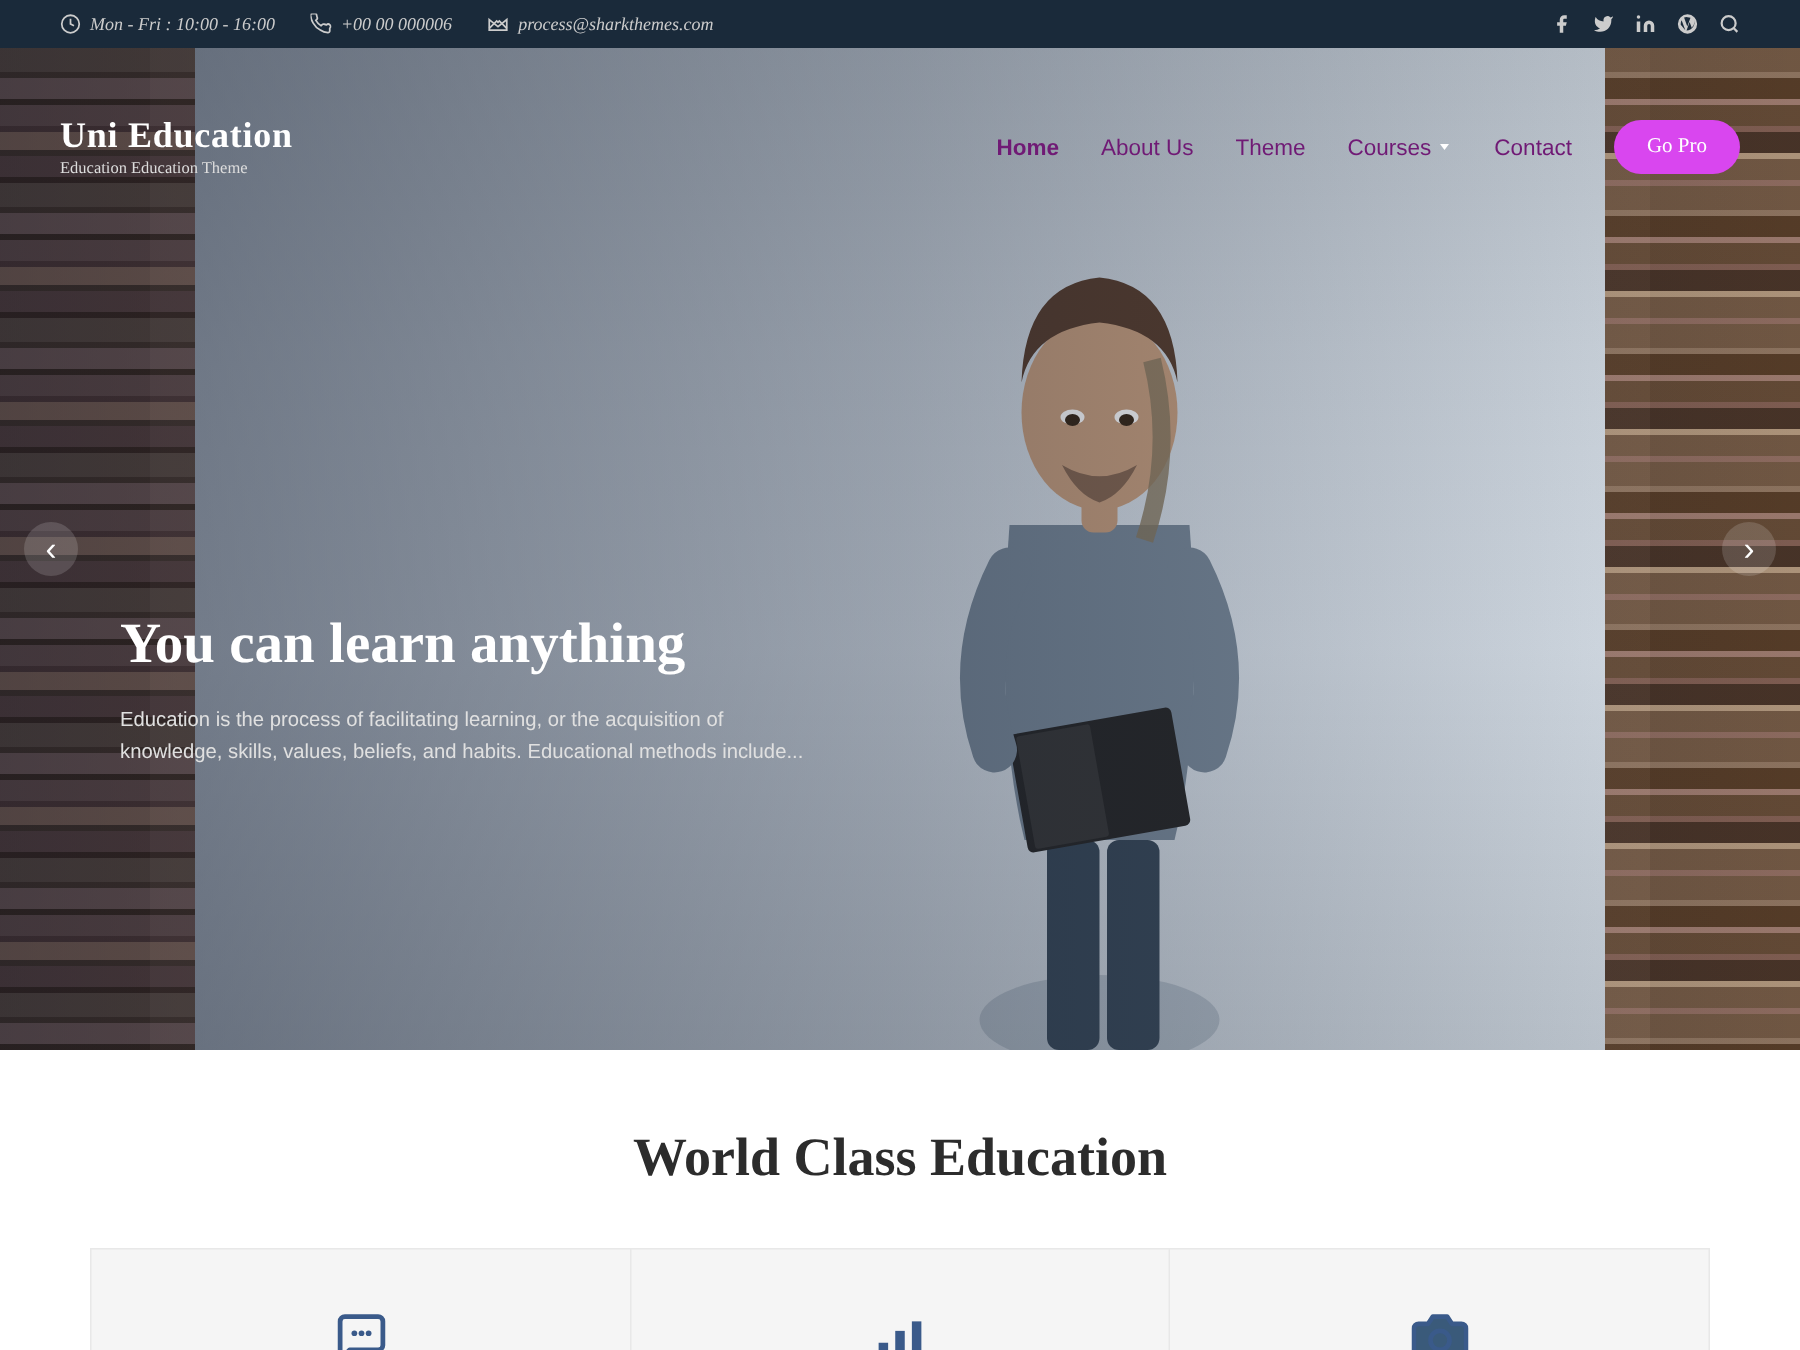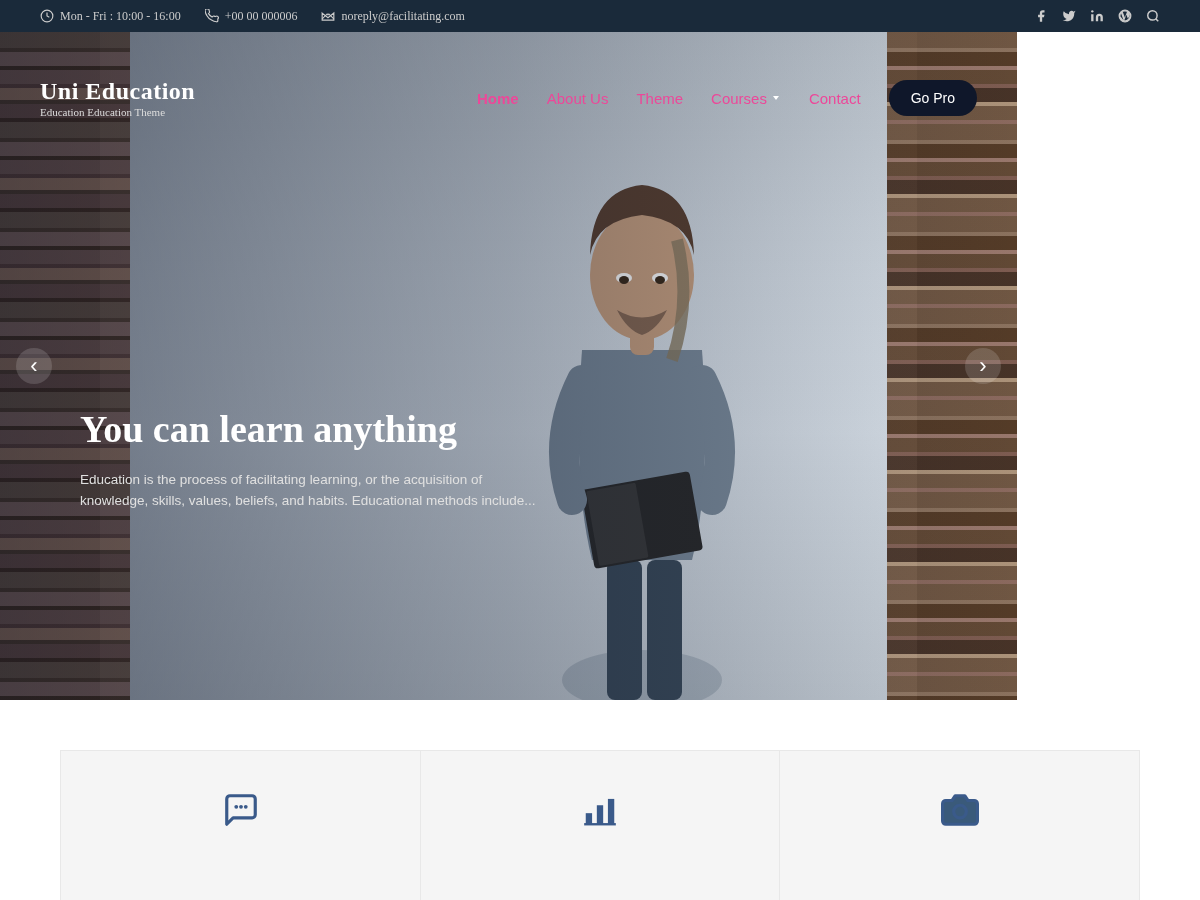--- a/index.html
+++ b/index.html
@@ -9,21 +9,21 @@
     .top-bar {
       background-color: #1a2a3a;
       color: #ccc;
       font-size: 12px;
       padding: 0 40px;
       height: 32px;
       display: flex;
       align-items: center;
       justify-content: space-between;
     }
-    .top-bar-left { display: flex; gap: 24px; align-items: center; }
+    .top-bar-left { display: flex; gap: 24px; align-items: center; font-style: italic; }
     .top-bar-left span { display: flex; align-items: center; gap: 6px; }
     .top-bar-right { display: flex; gap: 14px; align-items: center; }
     .top-bar-right a {
       color: #ccc;
       text-decoration: none;
       font-size: 13px;
       display: flex;
       align-items: center;
     }
 
@@ -46,42 +46,42 @@
       color: #fff;
       letter-spacing: 0.5px;
     }
     .logo-subtitle {
       font-size: 11px;
       color: #ddd;
       margin-top: 1px;
     }
     .nav-links { display: flex; align-items: center; gap: 28px; }
     .nav-links a {
-      color: #ec4899;
+      color: #701a75;
       text-decoration: none;
       font-size: 15px;
       font-family: Arial, sans-serif;
     }
     .nav-links a.active { font-weight: bold; }
     .nav-links .courses-link { display: flex; align-items: center; gap: 4px; }
     .go-pro-btn {
-      background-color: #0f172a;
+      background-color: #d946ef;
       color: #fff;
       border: none;
       padding: 10px 22px;
       border-radius: 25px;
       font-size: 14px;
       cursor: pointer;
-      font-family: Liberation Sans, sans-serif;
+      font-family: Liberation Serif, serif;
     }
 
     
     .hero {
       position: relative;
-      width: 1017px;
+      width: 1200px;
       height: 668px;
       overflow: hidden;
     }
     
     .hero-bg-image {
       position: absolute;
       top: 0; left: 0; right: 0; bottom: 0;
       background:
         linear-gradient(to right, rgba(20,30,40,0.5) 0%, rgba(80,80,80,0.15) 60%, rgba(200,200,200,0.05) 100%);
       background-color: #8a9aaa;
@@ -203,21 +203,21 @@
       <svg width="14" height="14" viewBox="0 0 24 24" fill="none" stroke="#ccc" stroke-width="2">
           <path d="M22 16.92v3a2 2 0 01-2.18 2 19.79 19.79 0 01-8.63-3.07A19.5 19.5 0 013.07 11 19.79 19.79 0 01.07 2.18 2 2 0 012 0h3a2 2 0 012 1.72c.127.96.361 1.903.7 2.81a2 2 0 01-.45 2.11L6.09 7.91a16 16 0 006 6l1.27-1.27a2 2 0 012.11-.45c.907.339 1.85.573 2.81.7A2 2 0 0122 16.92z"></path>
         </svg>
       <span>+00 00 000006</span>
     </span>
     <span>
       <svg width="14" height="14" viewBox="0 0 24 24" fill="none" stroke="#ccc" stroke-width="2">
           <polyline points="22 17 13.5 8.5 12 10 10.5 8.5 2 17"></polyline>
           <path d="M2 7l10 8 10-8V19H2V7z"></path>
         </svg>
-      <span>noreply@facilitating.com</span>
+      <span>process@sharkthemes.com</span>
     </span>
   </div>
   <div class="top-bar-right">
     <a href="#">
       <svg width="14" height="14" viewBox="0 0 24 24" fill="#ccc">
           <path d="M18 2h-3a5 5 0 00-5 5v3H7v4h3v8h4v-8h3l1-4h-4V7a1 1 0 011-1h3z"></path>
         </svg>
     </a>
     <a href="#">
       <svg width="14" height="14" viewBox="0 0 24 24" fill="#ccc">
@@ -317,20 +317,21 @@
   <div class="hero-content">
     <h1 class="hero-title">You can learn anything</h1>
     <p class="hero-desc">Education is the process of facilitating learning, or the acquisition of knowledge, skills, values, beliefs, and habits. Educational methods include...</p>
   </div>
 
   <button class="slider-arrow slider-arrow-left">‹</button>
   <button class="slider-arrow slider-arrow-right">›</button>
 </div>
 
 <div class="section-education">
+  <h2 class="section-title">World Class Education</h2>
   <div class="cards-row">
 
     <div class="card">
       <div class="card-icon">
         <svg class="icon-svg" viewBox="0 0 24 24" fill="none">
           <path d="M21 15a2 2 0 01-2 2H7l-4 4V5a2 2 0 012-2h14a2 2 0 012 2z" stroke="#3a5a8a" stroke-width="2" stroke-linecap="round" stroke-linejoin="round" fill="none"></path>
           <circle cx="9" cy="10" r="1.2" fill="#3a5a8a"></circle>
           <circle cx="12" cy="10" r="1.2" fill="#3a5a8a"></circle>
           <circle cx="15" cy="10" r="1.2" fill="#3a5a8a"></circle>
         </svg>

